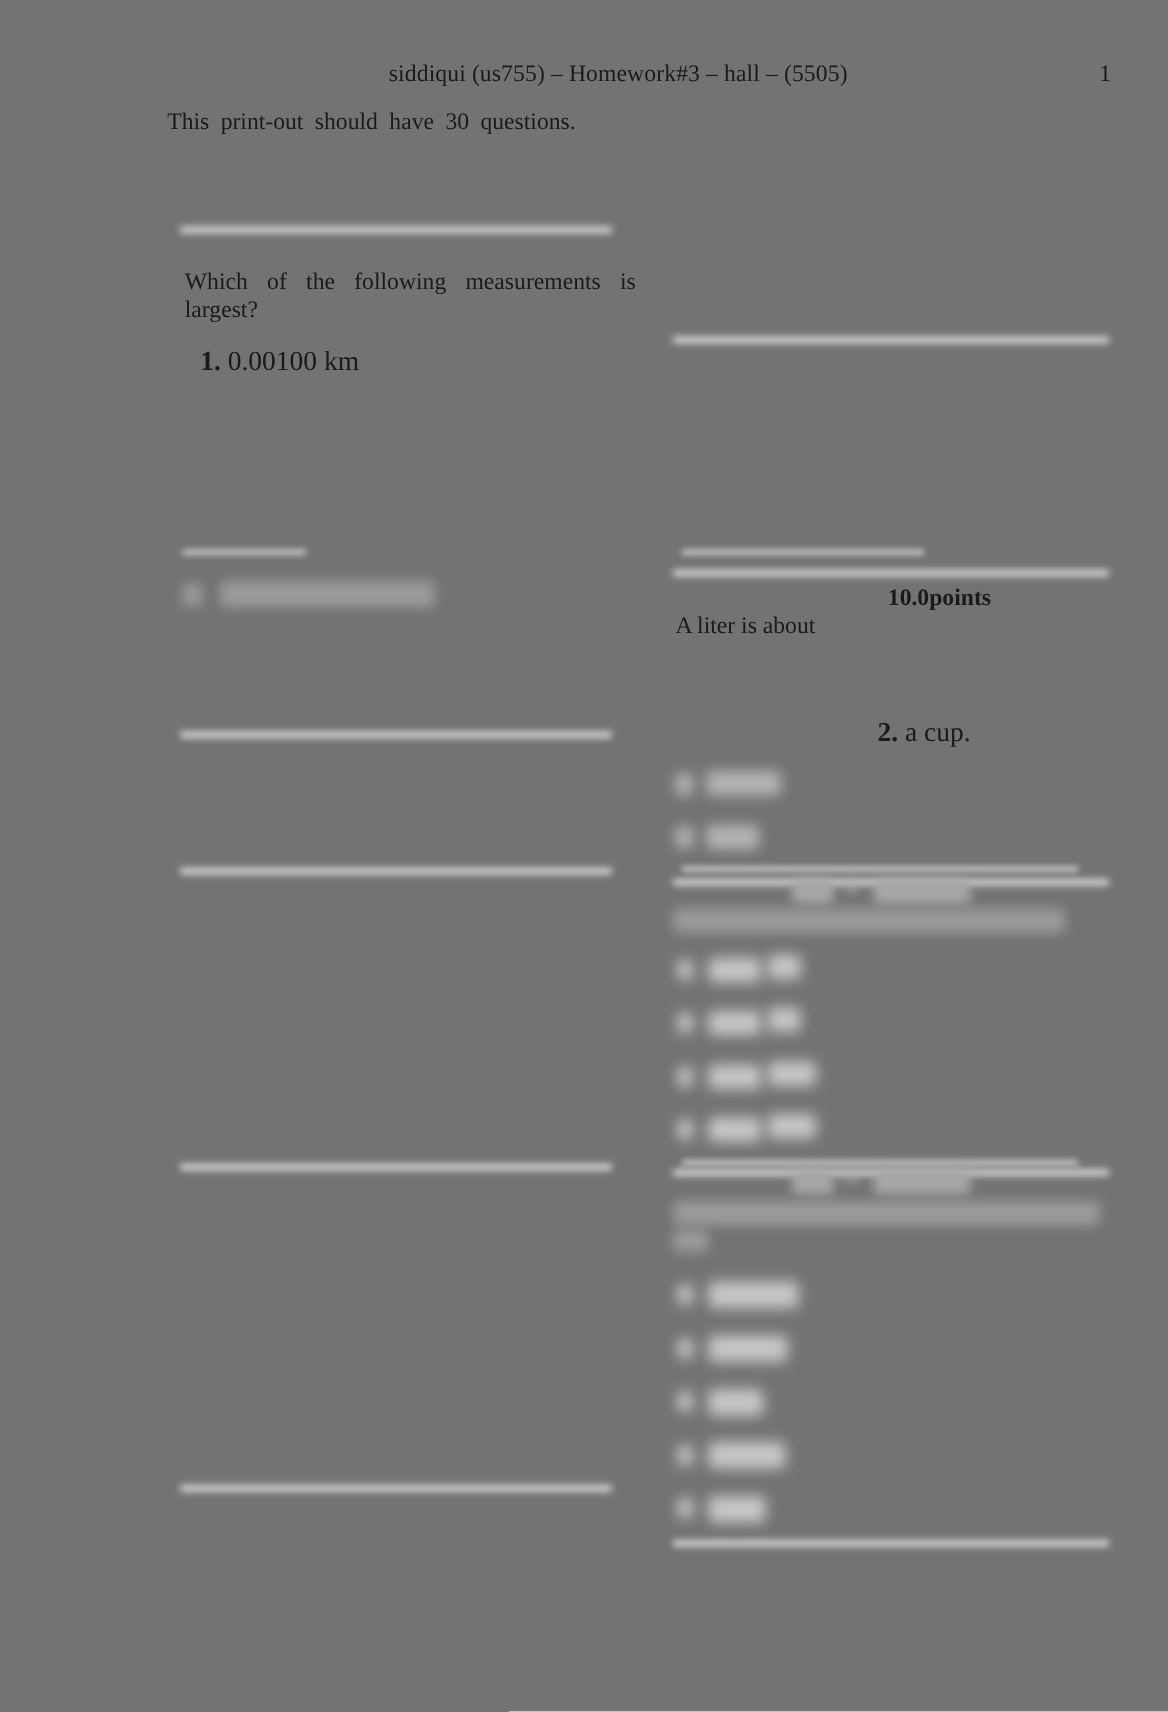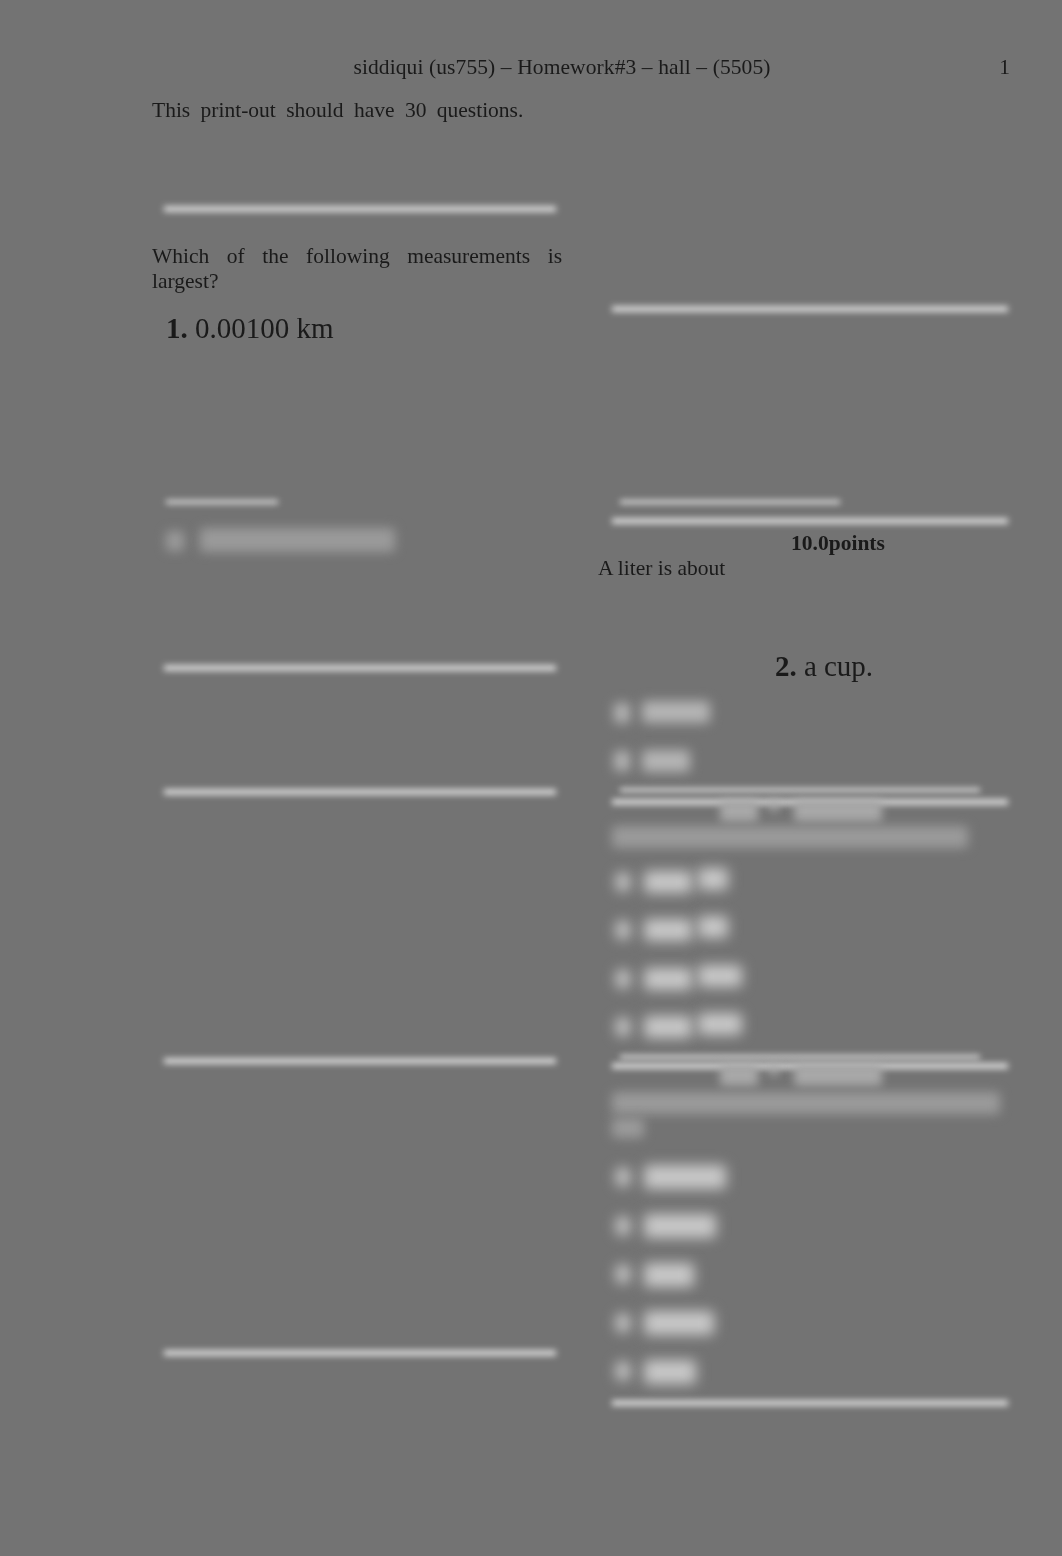--- a/index.html
+++ b/index.html
@@ -61,35 +61,35 @@
   .col {
     position: absolute;
     top: 0;
     width: 410px;
     height: 1556px;
   }
   .col-left  { left: 152px; }
   .col-right { left: 598px; }
 
   
-  .blk { position: absolute; left: 0; width: 410px; }
+  .blk { position: absolute; left: 16px; width: 410px; }
 
   
   .qtext {
     font-size: 21.5px;
     line-height: 25px;
   }
   .qtext.justify {
     text-align: justify;
     text-align-last: left;
   }
 
   
   .choice {
-    font-size: 29px;
+    font-size: 25px;
     line-height: 25px;
     padding-left: 14px;
     text-indent: -14px;
     margin-left: 14px;
   }
   .choice .num {
     font-weight: bold;
   }
 
   

